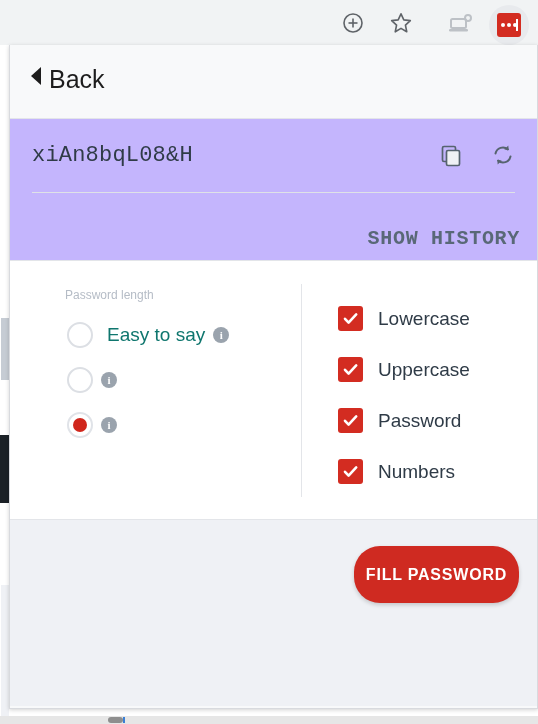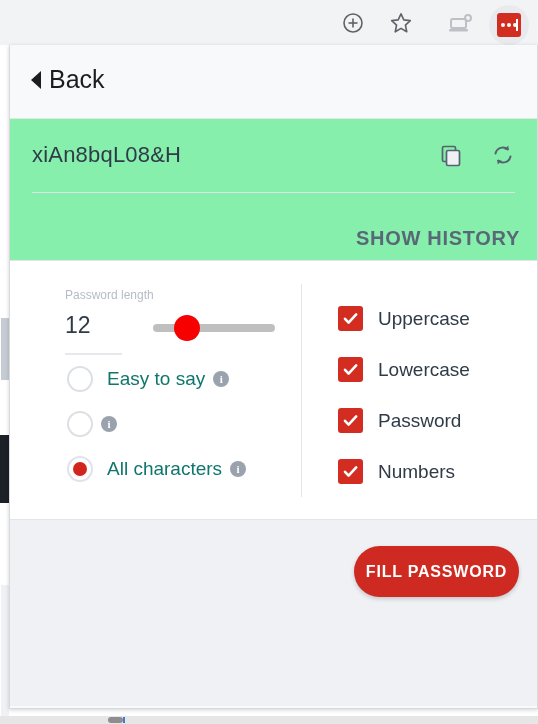--- a/index.html
+++ b/index.html
@@ -92,42 +92,43 @@
   
   .popup-header {
     position: relative;
     height: 74px;
     background: #f8f9fa;
     border-bottom: 1px solid #e3e5e9;
   }
   .back-btn {
     position: absolute;
     left: 21px; top: 22px;
-    display: flex; align-items: center; gap: 8px;
+    display: flex; align-items: flex-start; gap: 8px;
     cursor: pointer;
   }
   .back-arrow {
     width: 0; height: 0;
     border-top: 9px solid transparent;
     border-bottom: 9px solid transparent;
     border-right: 10px solid #1d1d1d;
   }
   .back-label {
     font-size: 25px;
     color: #1d1d1d;
     font-weight: 400;
     line-height: 1;
   }
 
   
   .pw-band {
     position: relative;
     height: 141px;
-    background: #86efac;
+    background: #c4b5fd;
     padding: 0 22px;
+    font-family: Liberation Mono, monospace;
   }
   .pw-row {
     position: relative;
     height: 72px;
     display: flex; align-items: center;
   }
   .pw-text {
     font-size: 22px;
     color: #2f3b47;
     letter-spacing: .2px;
@@ -284,21 +285,21 @@
 
   
   .footer {
     position: relative;
     height: 186px;
     background: #eff1f5;
   }
   .fill-btn {
     position: absolute;
     right: 18px; top: 26px;
-    width: 165px; height: 51px;
+    width: 165px; height: 57px;
     border-radius: 26px;
     background: #cf2a21;
     color: #ffffff;
     font-size: 16px;
     font-weight: bold;
     letter-spacing: .8px;
     border: none;
     cursor: pointer;
     font-family: "Liberation Sans", sans-serif;
     box-shadow: 0 2px 4px rgba(0,0,0,.18);
@@ -412,67 +413,57 @@
 
       <span class="show-history">SHOW HISTORY</span>
     </div>
 
     <div class="options">
       <div class="vdivider"></div>
 
       <div class="col-left">
         <div class="field-label">Password length</div>
 
-        <div class="len-row">
-          <span class="len-value">12</span>
-          <span class="len-underline"></span>
-
-          <span class="slider">
-            <span class="slider-track" style="background: rgb(191, 191, 191);"></span>
-            <span class="slider-thumb" id="slider-thumb" style="left: 21.12px; background: rgb(246, 0, 0);"></span>
-          </span>
-        </div>
 
         <div class="radio-row">
           <span class="radio"></span>
           <span class="radio-label">Easy to say</span>
           <span class="info-icon">i</span>
         </div>
 
         <div class="radio-row">
           <span class="radio"></span>
           <span class="info-icon">i</span>
         </div>
 
         <div class="radio-row">
           <span class="radio on">
             <span class="radio-dot"></span>
           </span>
-          <span class="radio-label">All characters</span>
           <span class="info-icon">i</span>
         </div>
       </div>
 
       <div class="col-right">
         <div class="check-row">
           <span class="checkbox" style="background: rgb(211, 44, 33);">
             <svg width="17" height="17" viewBox="0 0 17 17">
               <path d="M3 8.8l3.6 3.8L14.2 4.4" fill="none" stroke="#fff" stroke-width="2.6" stroke-linecap="round" stroke-linejoin="round"></path>
             </svg>
           </span>
-          <span class="check-label">Uppercase</span>
+          <span class="check-label">Lowercase</span>
         </div>
 
         <div class="check-row">
           <span class="checkbox" style="background: rgb(211, 44, 33);">
             <svg width="17" height="17" viewBox="0 0 17 17">
               <path d="M3 8.8l3.6 3.8L14.2 4.4" fill="none" stroke="#fff" stroke-width="2.6" stroke-linecap="round" stroke-linejoin="round"></path>
             </svg>
           </span>
-          <span class="check-label">Lowercase</span>
+          <span class="check-label">Uppercase</span>
         </div>
 
         <div class="check-row">
           <span class="checkbox" style="background: rgb(211, 44, 33);">
             <svg width="17" height="17" viewBox="0 0 17 17">
               <path d="M3 8.8l3.6 3.8L14.2 4.4" fill="none" stroke="#fff" stroke-width="2.6" stroke-linecap="round" stroke-linejoin="round"></path>
             </svg>
           </span>
           <span class="check-label">Password</span>
         </div>

